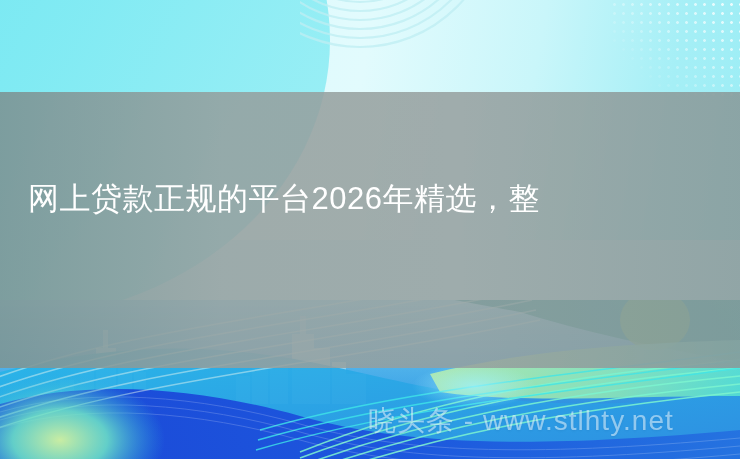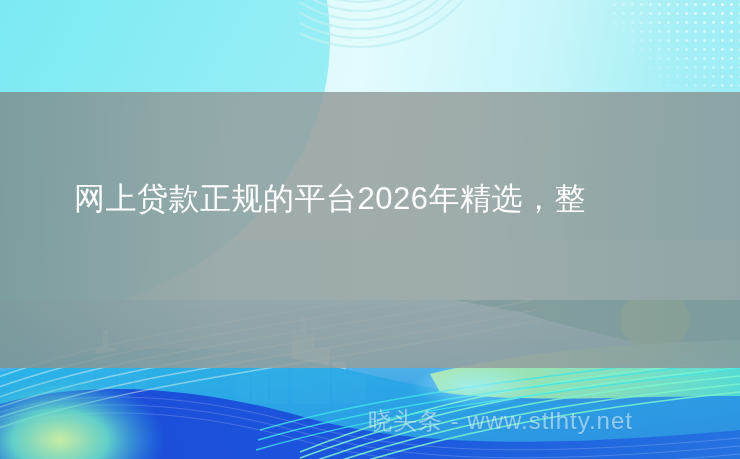--- a/index.html
+++ b/index.html
@@ -77,39 +77,38 @@
     position: absolute;
     inset: 0;
     background: linear-gradient(90deg, rgba(72,128,130,.30) 0%, rgba(120,150,150,.05) 30%, rgba(120,150,150,0) 62%, rgba(86,135,140,.18) 100%);
   }
 
   
   .title-wrap {
     position: absolute;
     left: 0; top: 175px;
     width: 660px;
-    text-align: center;
     padding: 0 28px;
     box-sizing: border-box;
   }
   .title-line {
     color: #ffffff;
     font-size: 31px;
     line-height: 47px;
     letter-spacing: .5px;
     font-weight: 400;
     white-space: nowrap;
   }
 
   
   .watermark {
     position: absolute;
     left: 368px;
     top: 404px;
-    font-size: 24px;
+    font-size: 28px;
     line-height: 34px;
     color: rgba(233,248,255,.55);
     letter-spacing: 1px;
     white-space: nowrap;
     text-shadow: 0 1px 2px rgba(20,70,120,.10);
   }
 </style>
 </head>
 <body>
 

